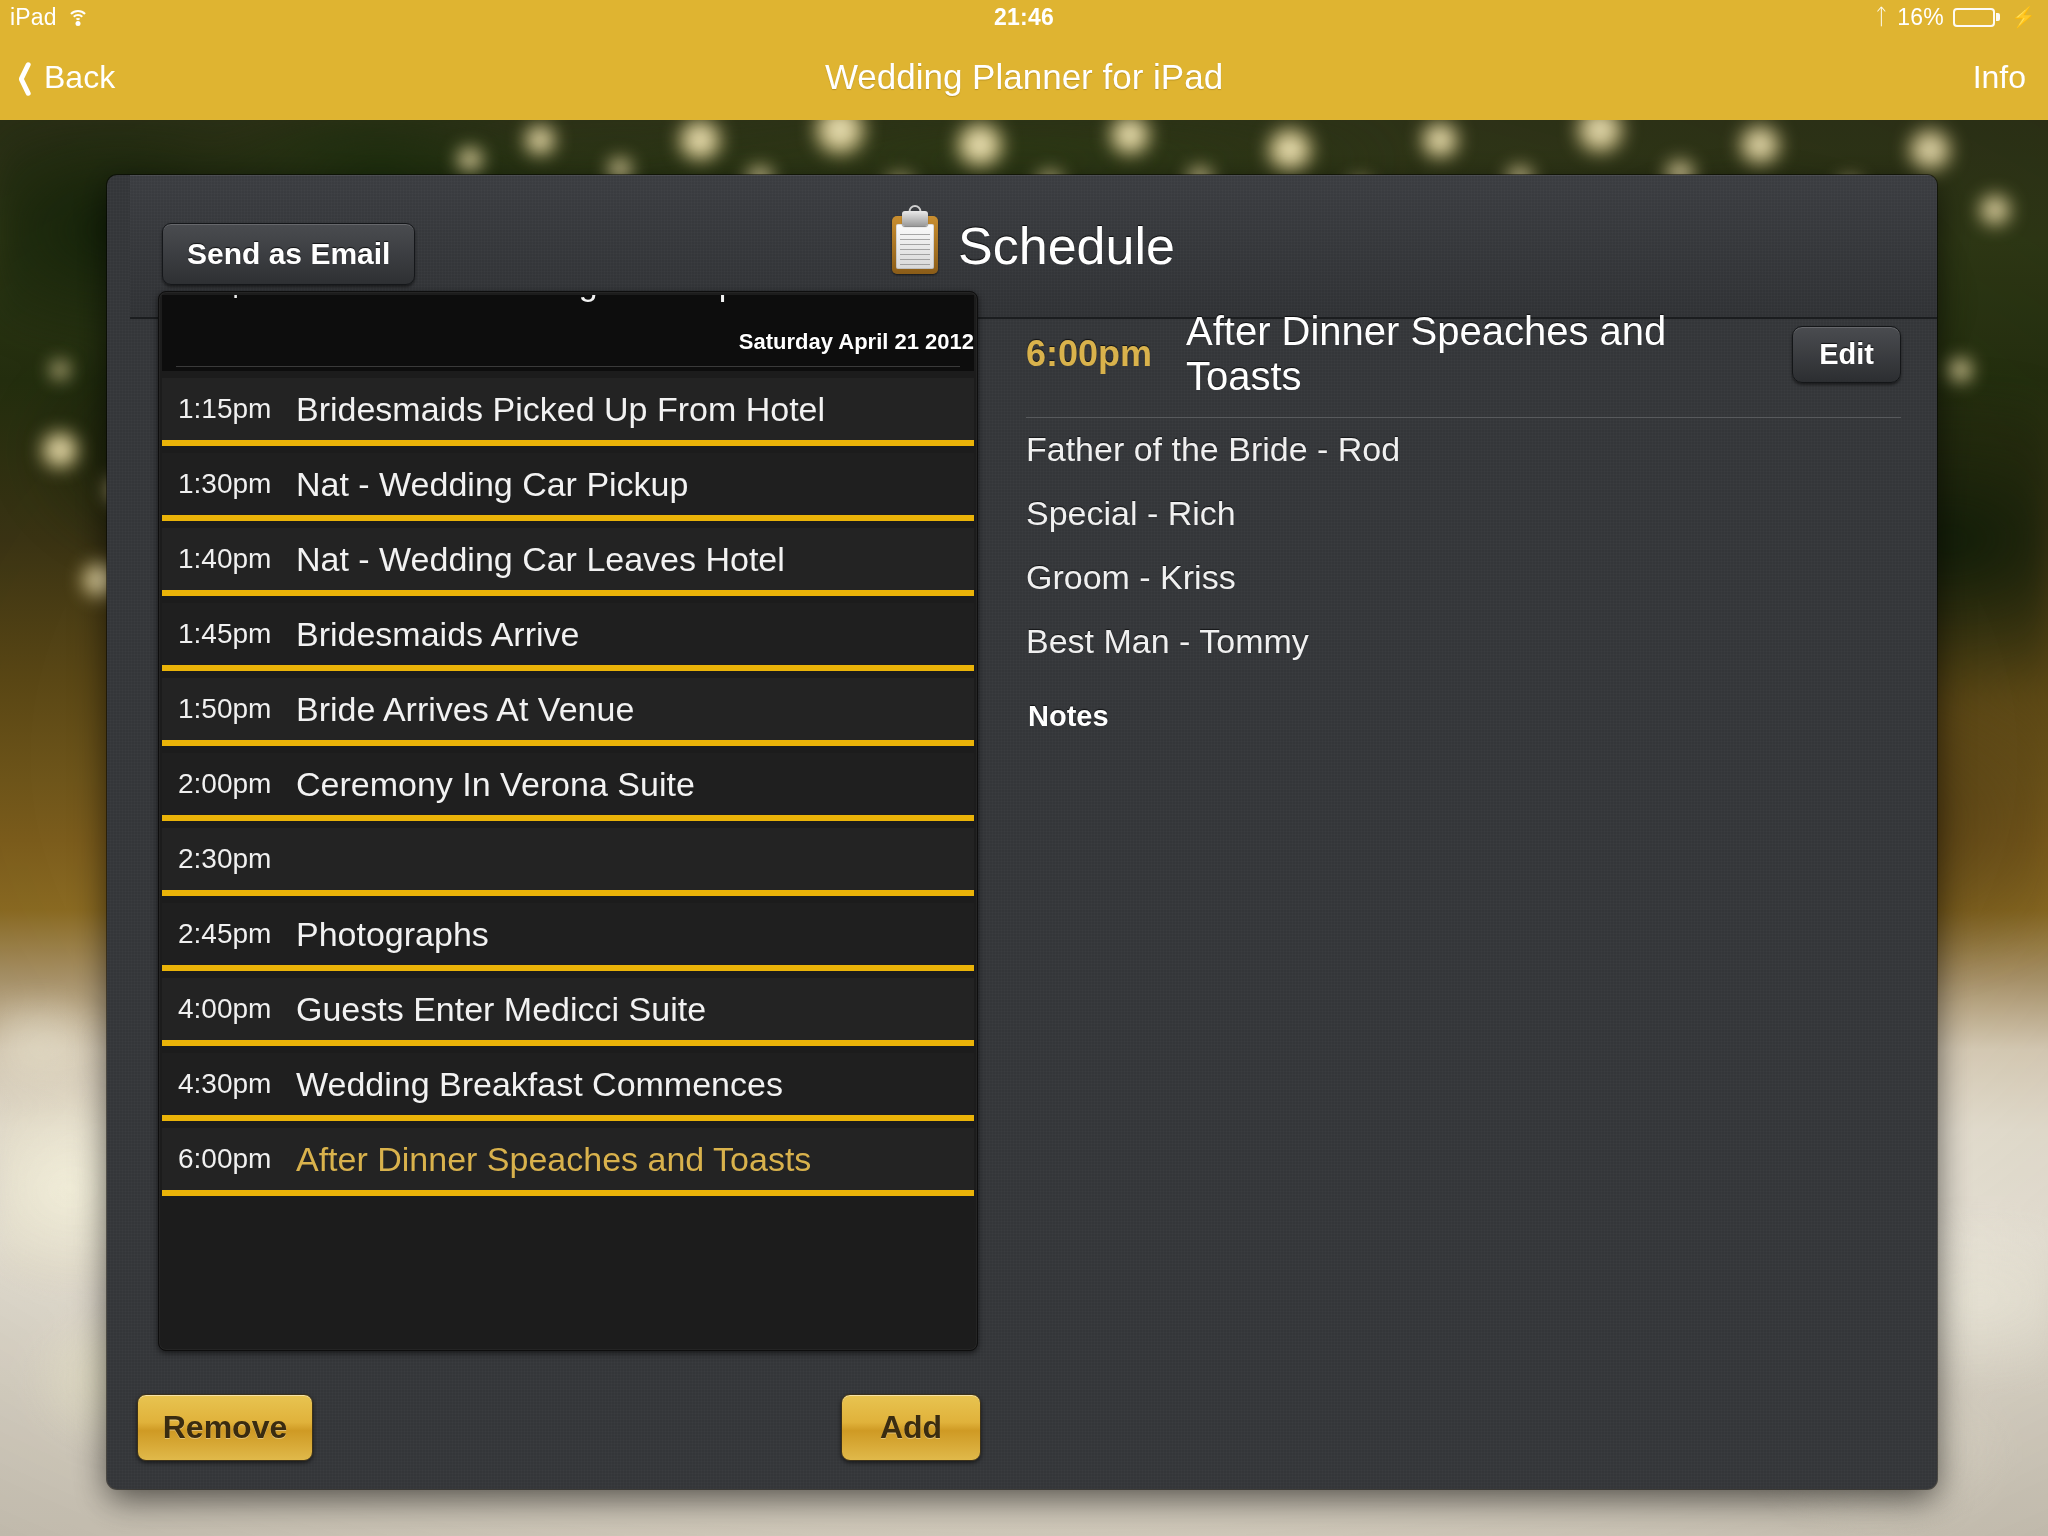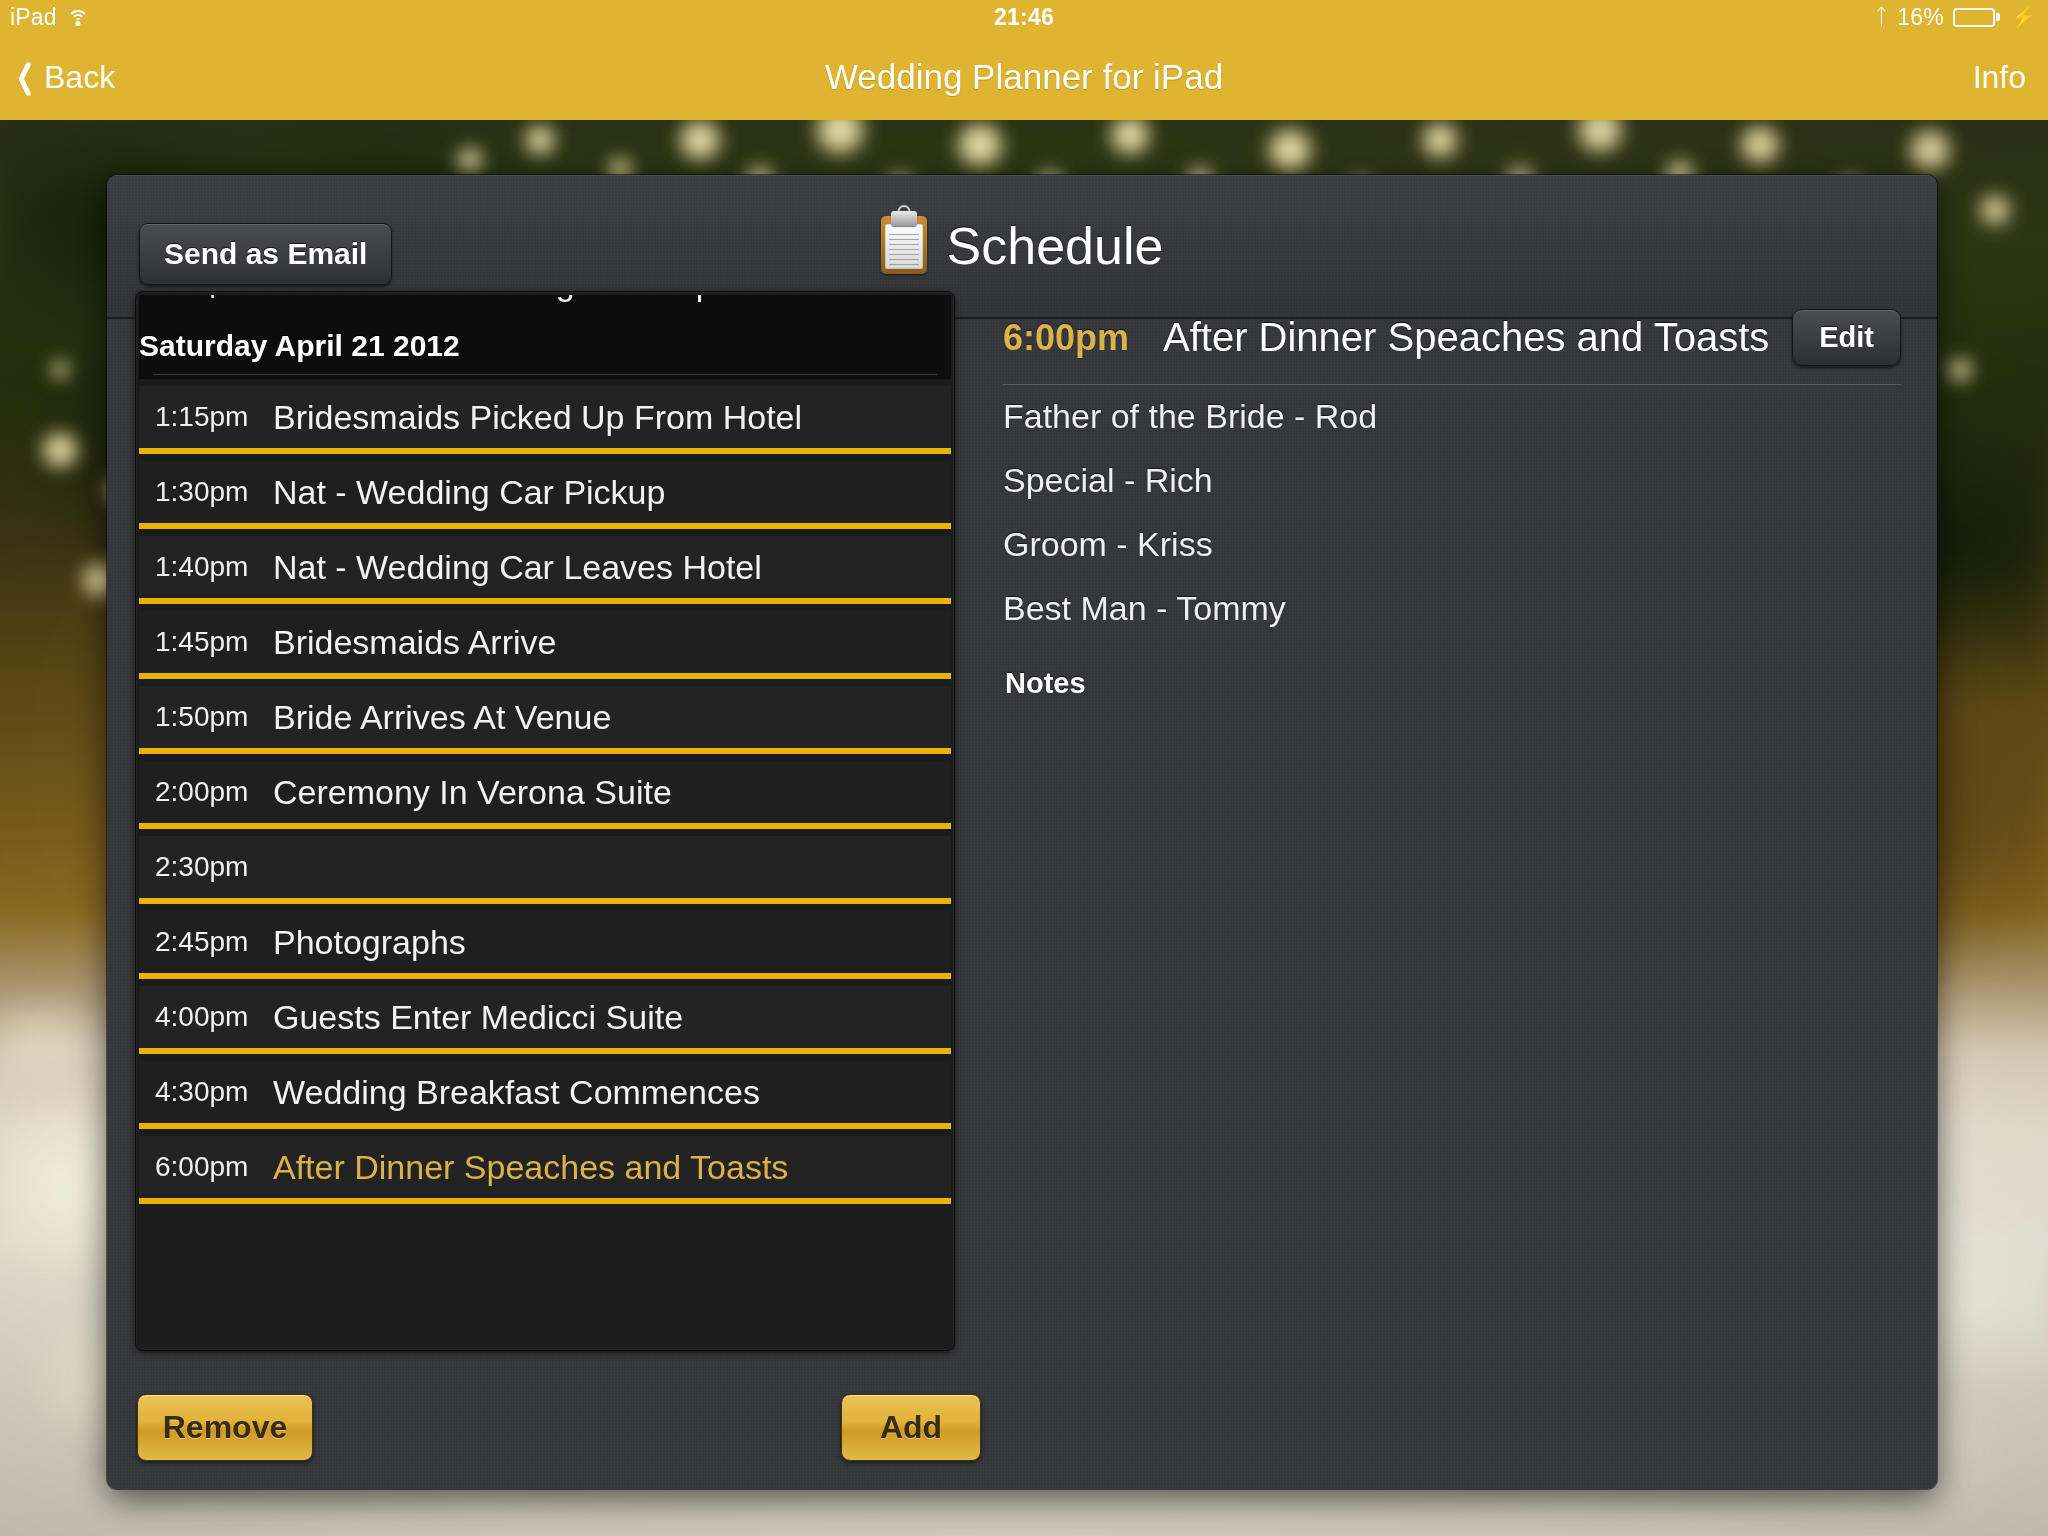--- a/index.html
+++ b/index.html
@@ -131,20 +131,21 @@
   #panel{
     position:absolute; left:107px; top:175px; width:1830px; height:1314px;
     z-index:20; border-radius:10px;
     background:#343639;
     box-shadow:0 10px 34px rgba(0,0,0,.62), 0 0 0 1px rgba(0,0,0,.5);
     overflow:hidden;
     background-image:
       repeating-linear-gradient(0deg, rgba(255,255,255,.016) 0 1px, transparent 1px 3px),
       repeating-linear-gradient(90deg, rgba(255,255,255,.016) 0 1px, transparent 1px 3px),
       linear-gradient(#343639,#343639);
+    padding-left: 23px;
   }
   #panel-header{
     position:relative; height:144px; width:100%;
     border-bottom:2px solid #1b1d1f;
     background:
       repeating-linear-gradient(0deg, rgba(255,255,255,.015) 0 1px, transparent 1px 3px),
       repeating-linear-gradient(90deg, rgba(255,255,255,.015) 0 1px, transparent 1px 3px),
       linear-gradient(#3b3d41,#303235);
     box-shadow:inset 0 1px 0 rgba(255,255,255,.07);
   }
@@ -214,22 +215,22 @@
   .clipped-row{
     height:22px; overflow:hidden; position:relative; background:#0d0d0d;
   }
   .clipped-row .cr-inner{
     position:absolute; left:0; right:0; top:-46px;
     display:flex; align-items:center; height:68px; color:#f2f2f2; font-size:34px;
   }
   .clipped-row .cr-time{ width:124px; padding-left:16px; font-size:28px; color:#eee; }
   .clipped-row .cr-title{ font-size:34px; }
   #list-date-header{
-    background:#0d0d0d; color:#fff; text-align:left;
-    font-size:30px; font-weight:bold; padding:12px 0 16px;
+    background:#0d0d0d; color:#fff; text-align:right;
+    font-size:22px; font-weight:bold; padding:12px 0 16px;
     text-shadow:0 -1px 0 rgba(0,0,0,.9);
     position:relative;
   }
   #list-date-header::after{
     content:""; position:absolute; left:14px; right:14px; bottom:4px;
     height:1px; background:#3a3a3a;
   }
   .sched-row{
     display:flex; align-items:center; height:68px;
     border-bottom:6px solid #eab308;

